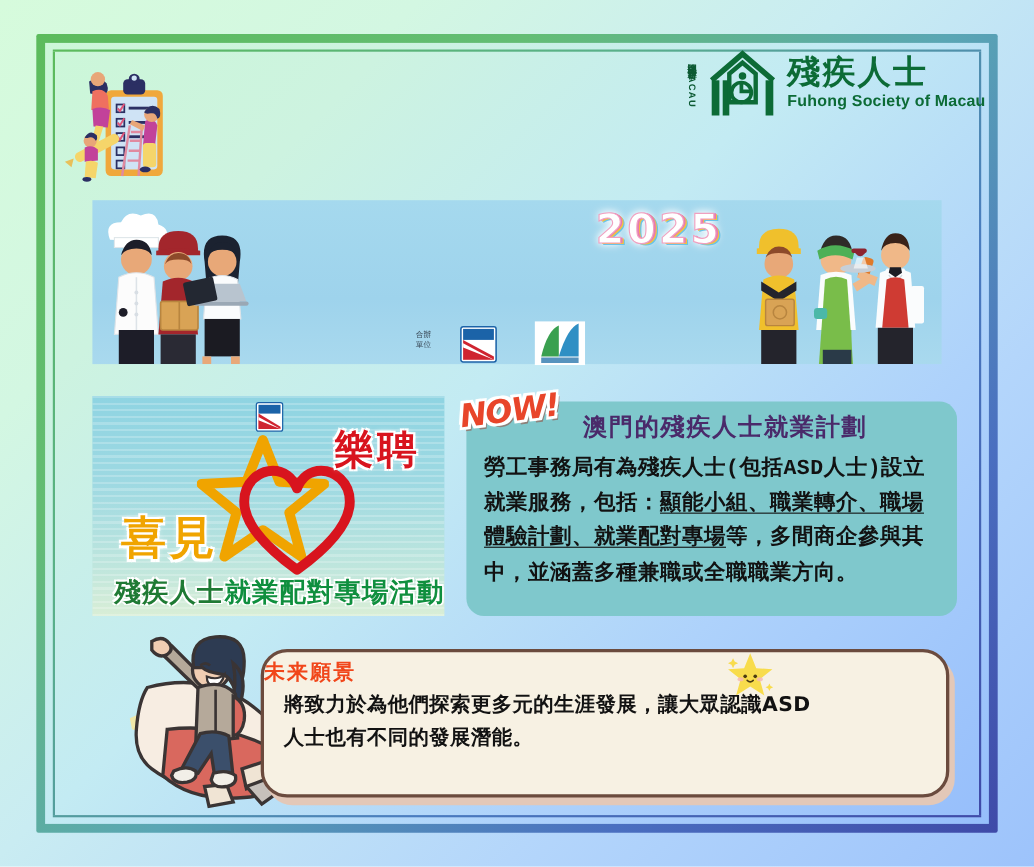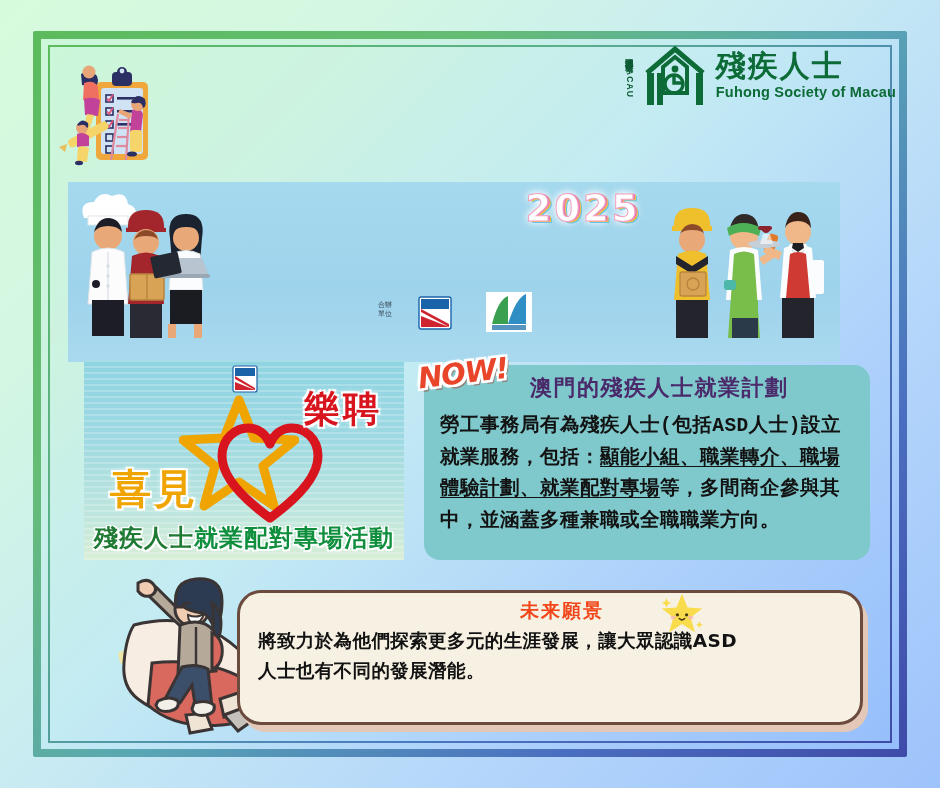--- a/index.html
+++ b/index.html
@@ -43,21 +43,21 @@
     writing-mode:vertical-rl;font-size:8.5px;letter-spacing:1.2px;color:#0c5a33;
     font-weight:bold;line-height:1.05;height:66px;text-align:center;
   }
   #logo-mark{width:64px;height:64px;}
   #logo-names{display:flex;flex-direction:column;justify-content:center;}
   #logo-cn{font-size:30px;font-weight:bold;color:#0c6b36;letter-spacing:2px;line-height:1;
            font-family:"DejaVu Sans","Liberation Sans",sans-serif;}
   #logo-en{font-size:14.5px;color:#0c6b36;letter-spacing:.2px;margin-top:3px;font-weight:600;}
   
   #banner{
-    position:absolute;left:68px;top:182px;width:772px;height:180px;
+    position:absolute;left:84px;top:182px;width:772px;height:149px;
     background:linear-gradient(180deg,#a5d9ee 0%,#9ed3ec 60%,#a9d9ee 100%);
     overflow:hidden;
   }
   .banner-title-wrap{position:absolute;left:300px;top:8px;width:430px;text-align:center;}
   #banner-year{
     font-size:37px;font-weight:bold;color:#fff;letter-spacing:3px;
     font-family:"DejaVu Sans",sans-serif;line-height:1;
     -webkit-text-stroke:1px #f0a0c0;
     text-shadow:
       2px 0 0 #e87ab0, 3px 1px 0 #f3c13f, 4px 2px 0 #69c3e8,
@@ -87,21 +87,21 @@
     position:absolute;left:26px;top:102px;font-size:41px;font-weight:bold;color:#f0a400;
     letter-spacing:3px;font-family:Liberation Sans, sans-serif;
     text-shadow:-2px -2px 0 #fff,2px -2px 0 #fff,-2px 2px 0 #fff,2px 2px 0 #fff,0 0 6px rgba(255,255,255,.9);
   }
   #poster-lepin{
     position:absolute;right:22px;top:25px;font-size:36px;font-weight:bold;color:#d8141e;
     letter-spacing:3px;font-family:"DejaVu Sans",sans-serif;
     text-shadow:-2px -2px 0 #fff,2px -2px 0 #fff,-2px 2px 0 #fff,2px 2px 0 #fff,0 0 6px rgba(255,255,255,.9);
   }
   #poster-sub{
-    position:absolute;left:0;right:0;bottom:6px;text-align:center;
+    position:absolute;left:0;right:0;bottom:6px;text-align:right;
     font-size:24px;font-weight:bold;color:#1f7a34;letter-spacing:1px;
     font-family:"DejaVu Sans",sans-serif;
     text-shadow:-1.5px -1.5px 0 #fff,1.5px -1.5px 0 #fff,-1.5px 1.5px 0 #fff,1.5px 1.5px 0 #fff;
   }
   #poster-sub .em{color:#0f8f3e;}
   
   #info-box{
     position:absolute;left:424px;top:365px;width:446px;height:195px;
     background:#7fc8cc;border-radius:16px;
   }
@@ -126,24 +126,23 @@
     font-family:Liberation Mono, monospace;
   }
   #info-body .u{text-decoration:underline;text-underline-offset:3px;}
   
   #vision-box{
     position:absolute;left:237px;top:590px;width:620px;height:129px;
     background:#f7f1e3;border:3px solid #6b4b3e;border-radius:24px;
     box-shadow:5px 7px 0 #e3c8b8;
   }
   #vision-head{
-    position:absolute;left:0;right:0;top:5px;text-align:center;
+    position:absolute;left:0;right:0;top:5px;
     font-size:19px;font-weight:bold;color:#f1461a;letter-spacing:2px;
     font-family:"DejaVu Sans",sans-serif;
-    padding-left:24px;
   }
   #vision-star{position:absolute;left:420px;top:-2px;width:44px;height:44px;}
   #vision-body{
     position:absolute;left:18px;right:14px;top:33px;
     font-size:18.5px;font-weight:bold;color:#121212;line-height:1.6;letter-spacing:.4px;
     font-family:"DejaVu Sans",sans-serif;
   }
   #vision-body .green{color:#1f8a4c;}
   .illus{position:absolute;}
 </style>

